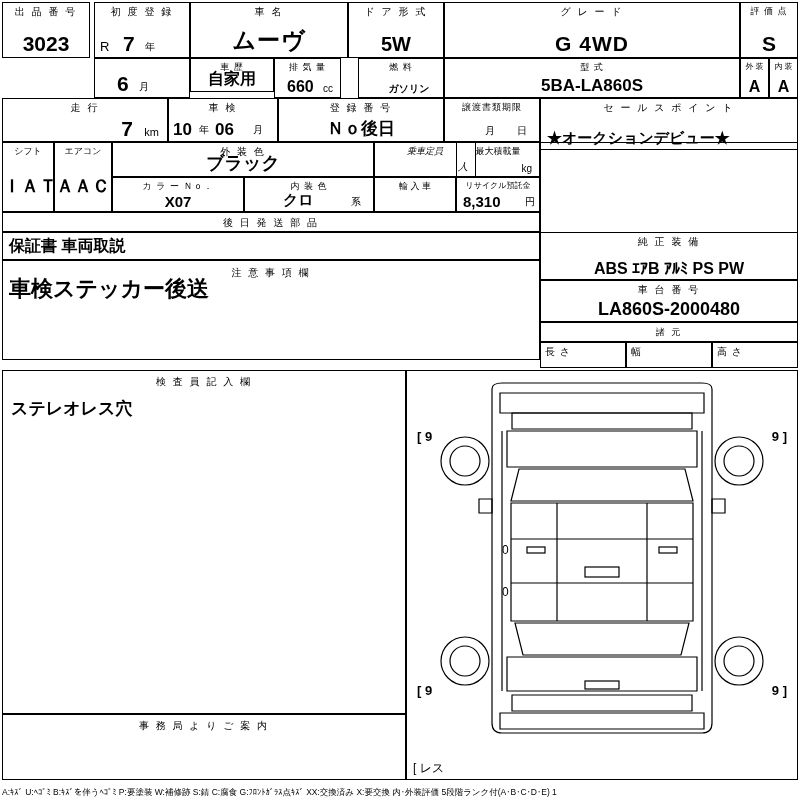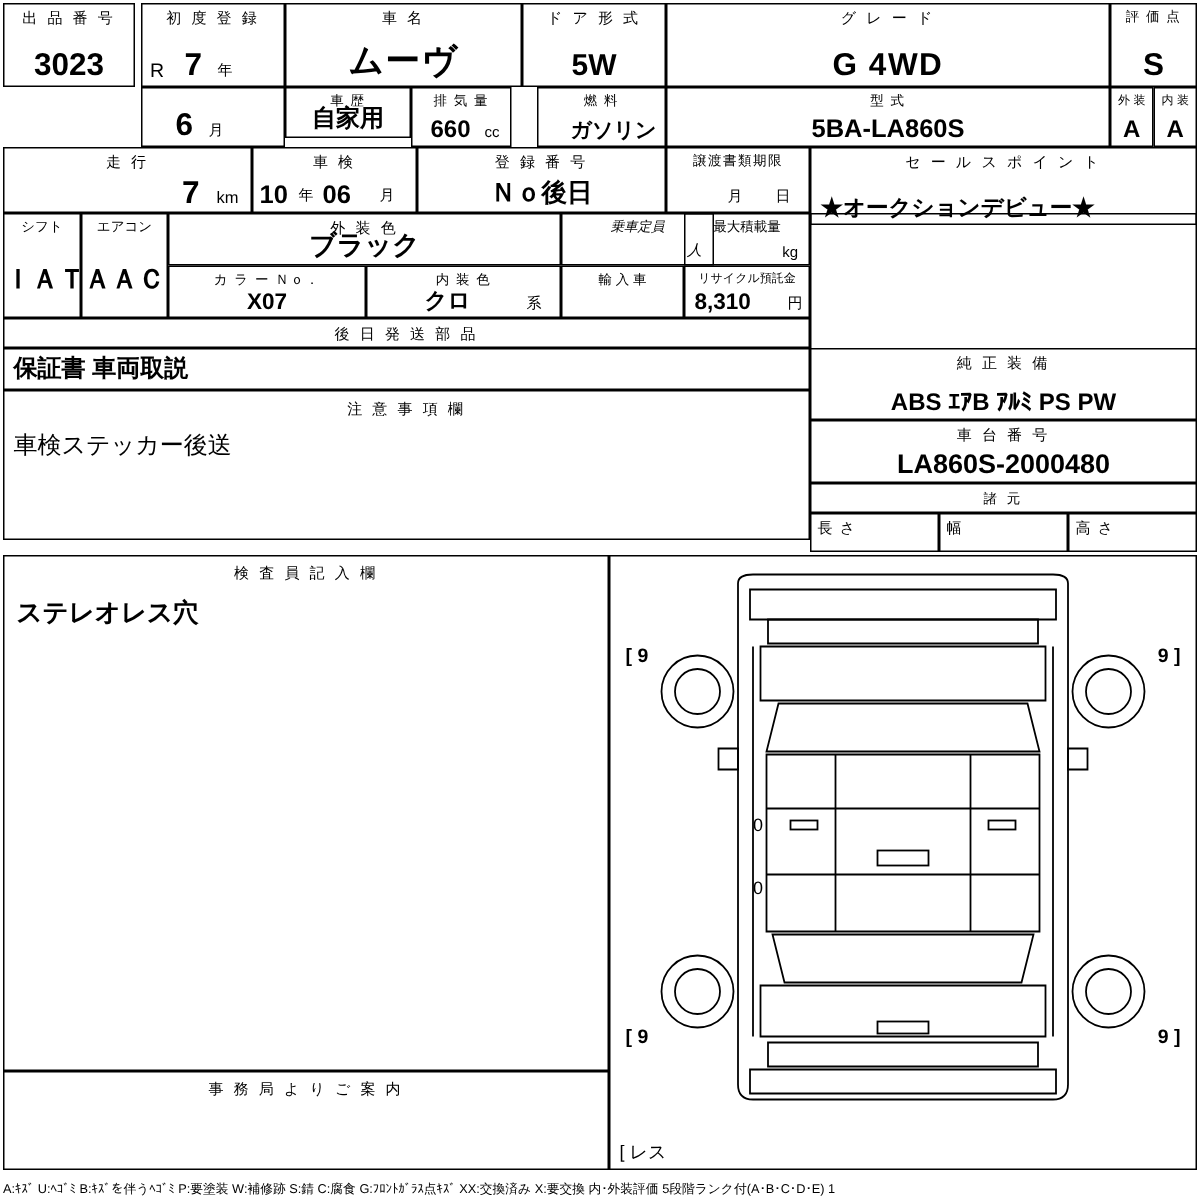--- a/index.html
+++ b/index.html
@@ -112,21 +112,21 @@
   </div>
 
   <div class="bx" style="left:274px;top:58px;width:67px;height:40px;">
     <div class="lbl sm">排 気 量</div>
     <div style="position:absolute;left:12px;bottom:1px;font-size:16px;font-weight:bold;">660</div>
     <div style="position:absolute;right:7px;bottom:3px;font-size:10px;">cc</div>
   </div>
 
   <div class="bx" style="left:358px;top:58px;width:86px;height:40px;">
     <div class="lbl sm">燃 料</div>
-    <div class="val" style="font-size:14px;font-weight:bold;padding-left:16px;">ガソリン</div>
+    <div class="val" style="font-size:10px;font-weight:bold;padding-left:16px;">ガソリン</div>
   </div>
 
   <div class="bx" style="left:444px;top:58px;width:296px;height:40px;text-decoration:underline;">
     <div class="lbl sm">型 式</div>
     <div class="val" style="font-size:17px;font-weight:bold;">5BA-LA860S</div>
   </div>
 
   <div class="bx" style="left:740px;top:58px;width:29px;height:40px;">
     <div class="lbl" style="font-size:8px;letter-spacing:0;">外 装</div>
     <div class="val" style="font-size:16px;font-weight:bold;">A</div>
@@ -219,21 +219,21 @@
 
   <div class="bx" style="left:2px;top:212px;width:538px;height:20px;">
     <div class="lbl" style="top:3px;">後 日 発 送 部 品</div>
   </div>
   <div class="bx" style="left:2px;top:232px;width:538px;height:28px;">
     <div class="leftmid" style="font-size:16px;font-weight:bold;">保証書 車両取説</div>
   </div>
 
   <div class="bx" style="left:2px;top:260px;width:538px;height:100px;">
     <div class="lbl" style="top:5px;">注 意 事 項 欄</div>
-    <div style="position:absolute;left:6px;top:26px;font-size:16px;font-weight:normal;">車検ステッカー後送</div>
+    <div style="position:absolute;left:6px;top:13px;font-size:22px;font-weight:bold;">車検ステッカー後送</div>
   </div>
 
   <div class="bx" style="left:540px;top:280px;width:258px;height:42px;">
     <div class="lbl">車 台 番 号</div>
     <div class="val" style="font-size:18px;font-weight:bold;">LA860S-2000480</div>
   </div>
 
   <div class="bx" style="left:540px;top:322px;width:258px;height:20px;">
     <div class="lbl" style="top:3px;font-size:9px;">諸 元</div>
   </div>

